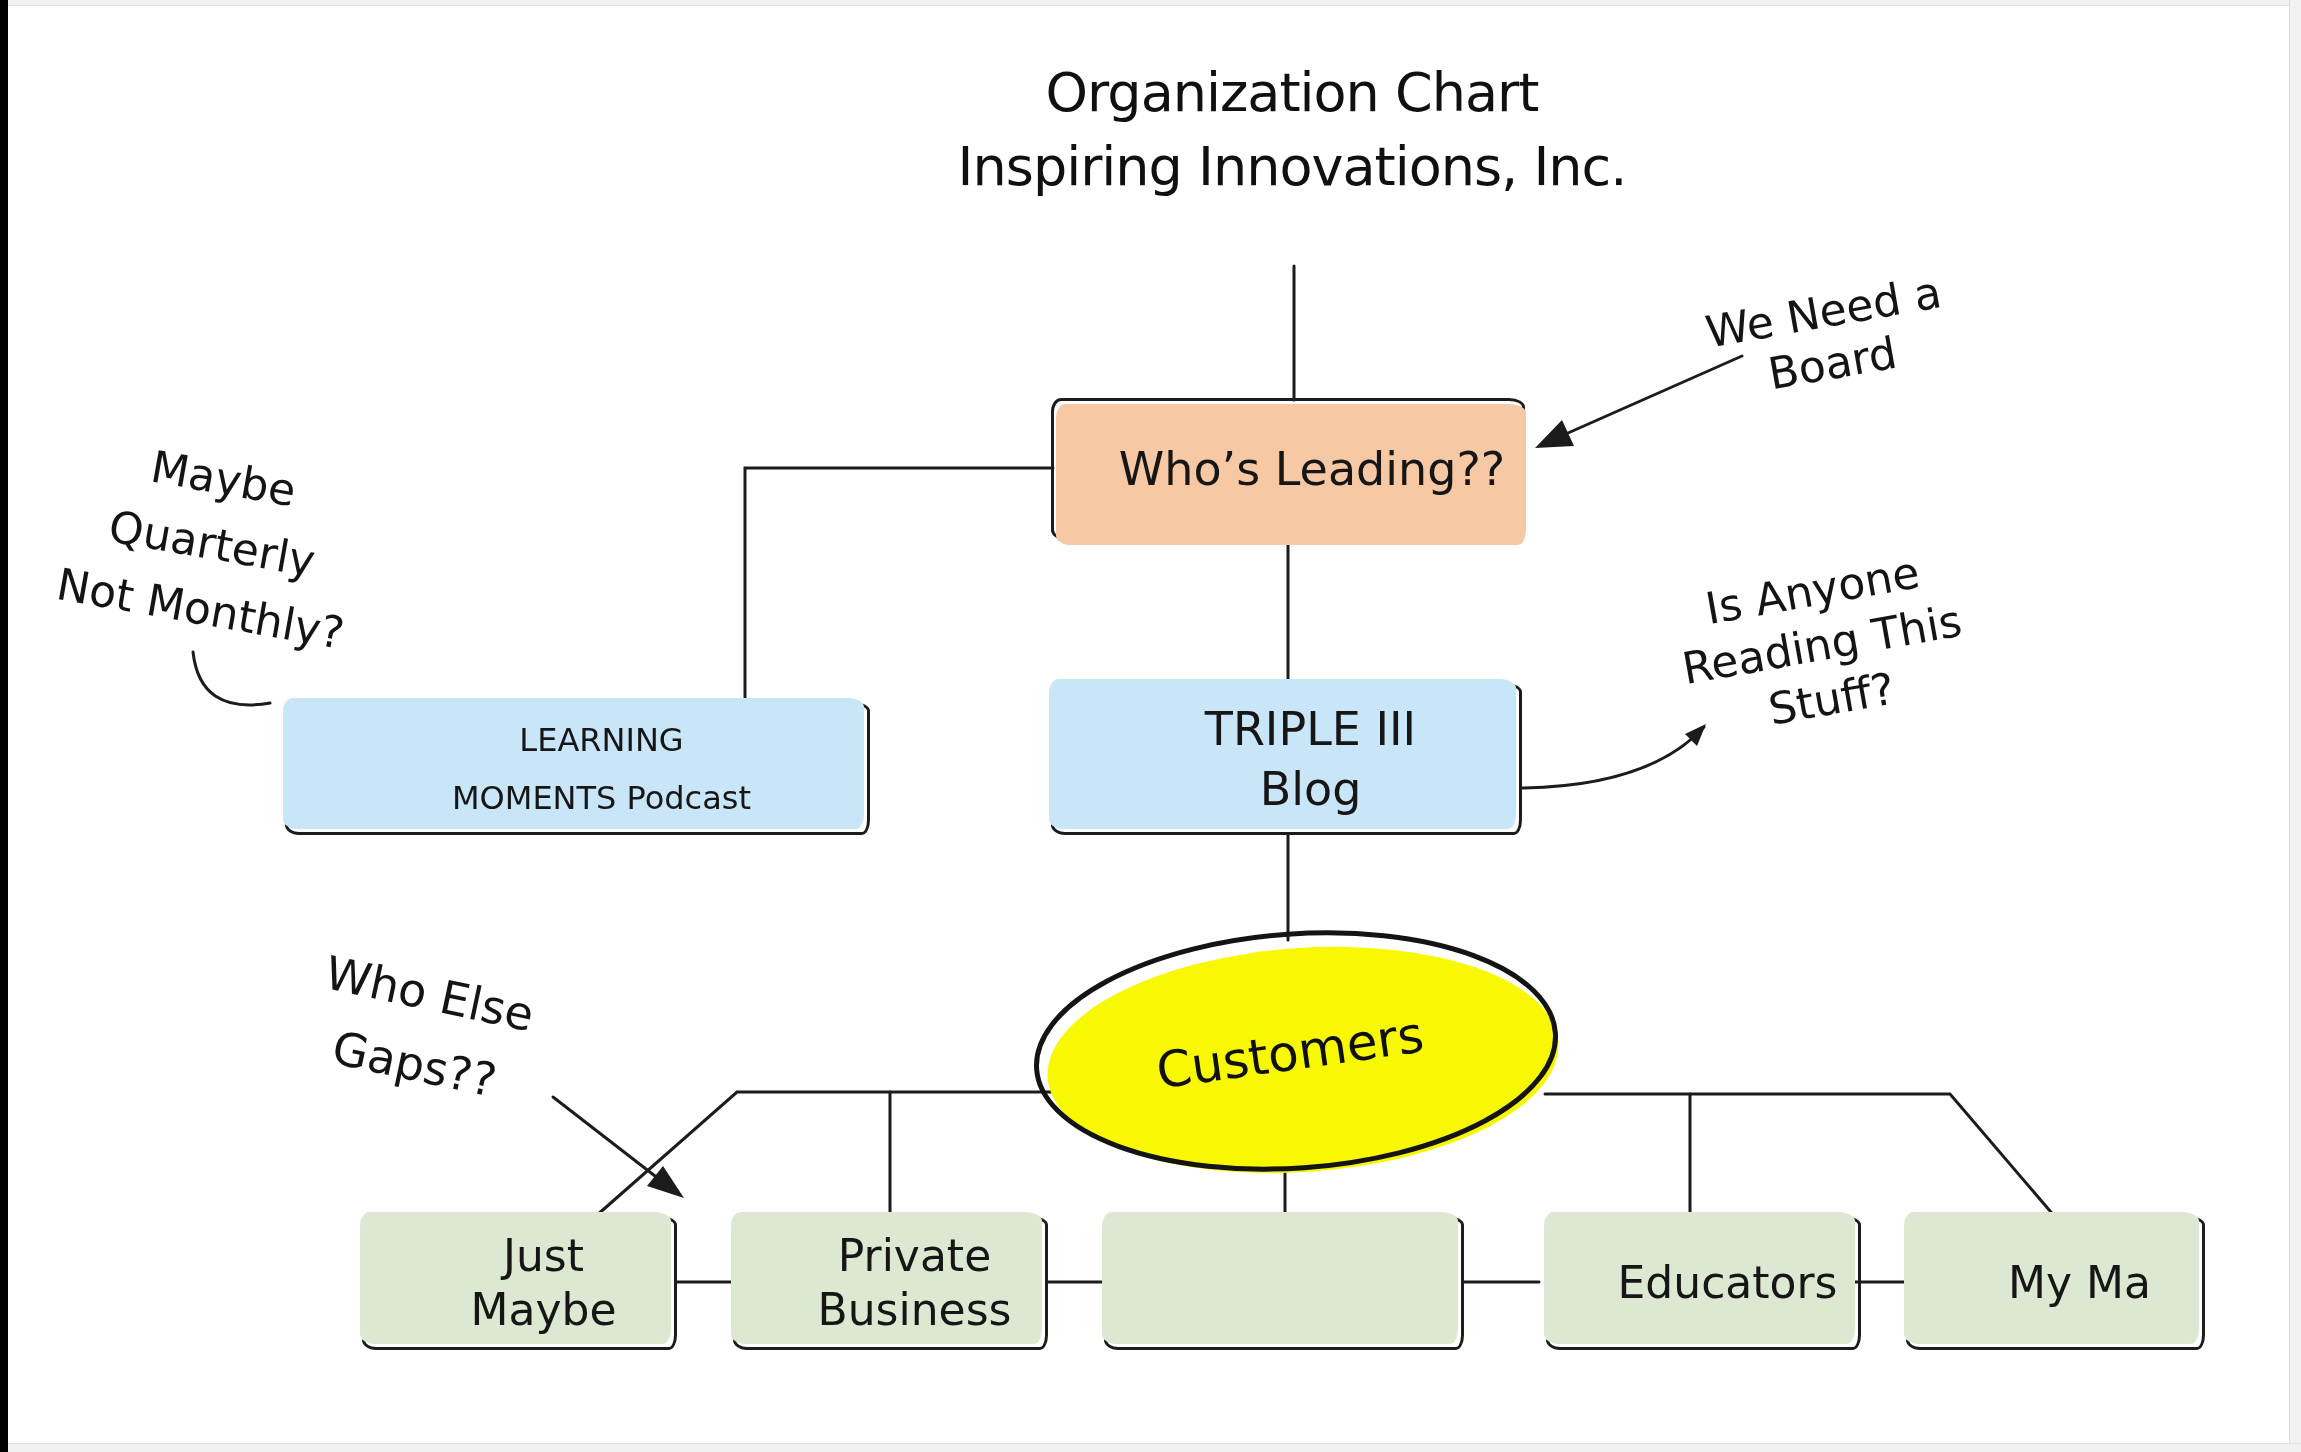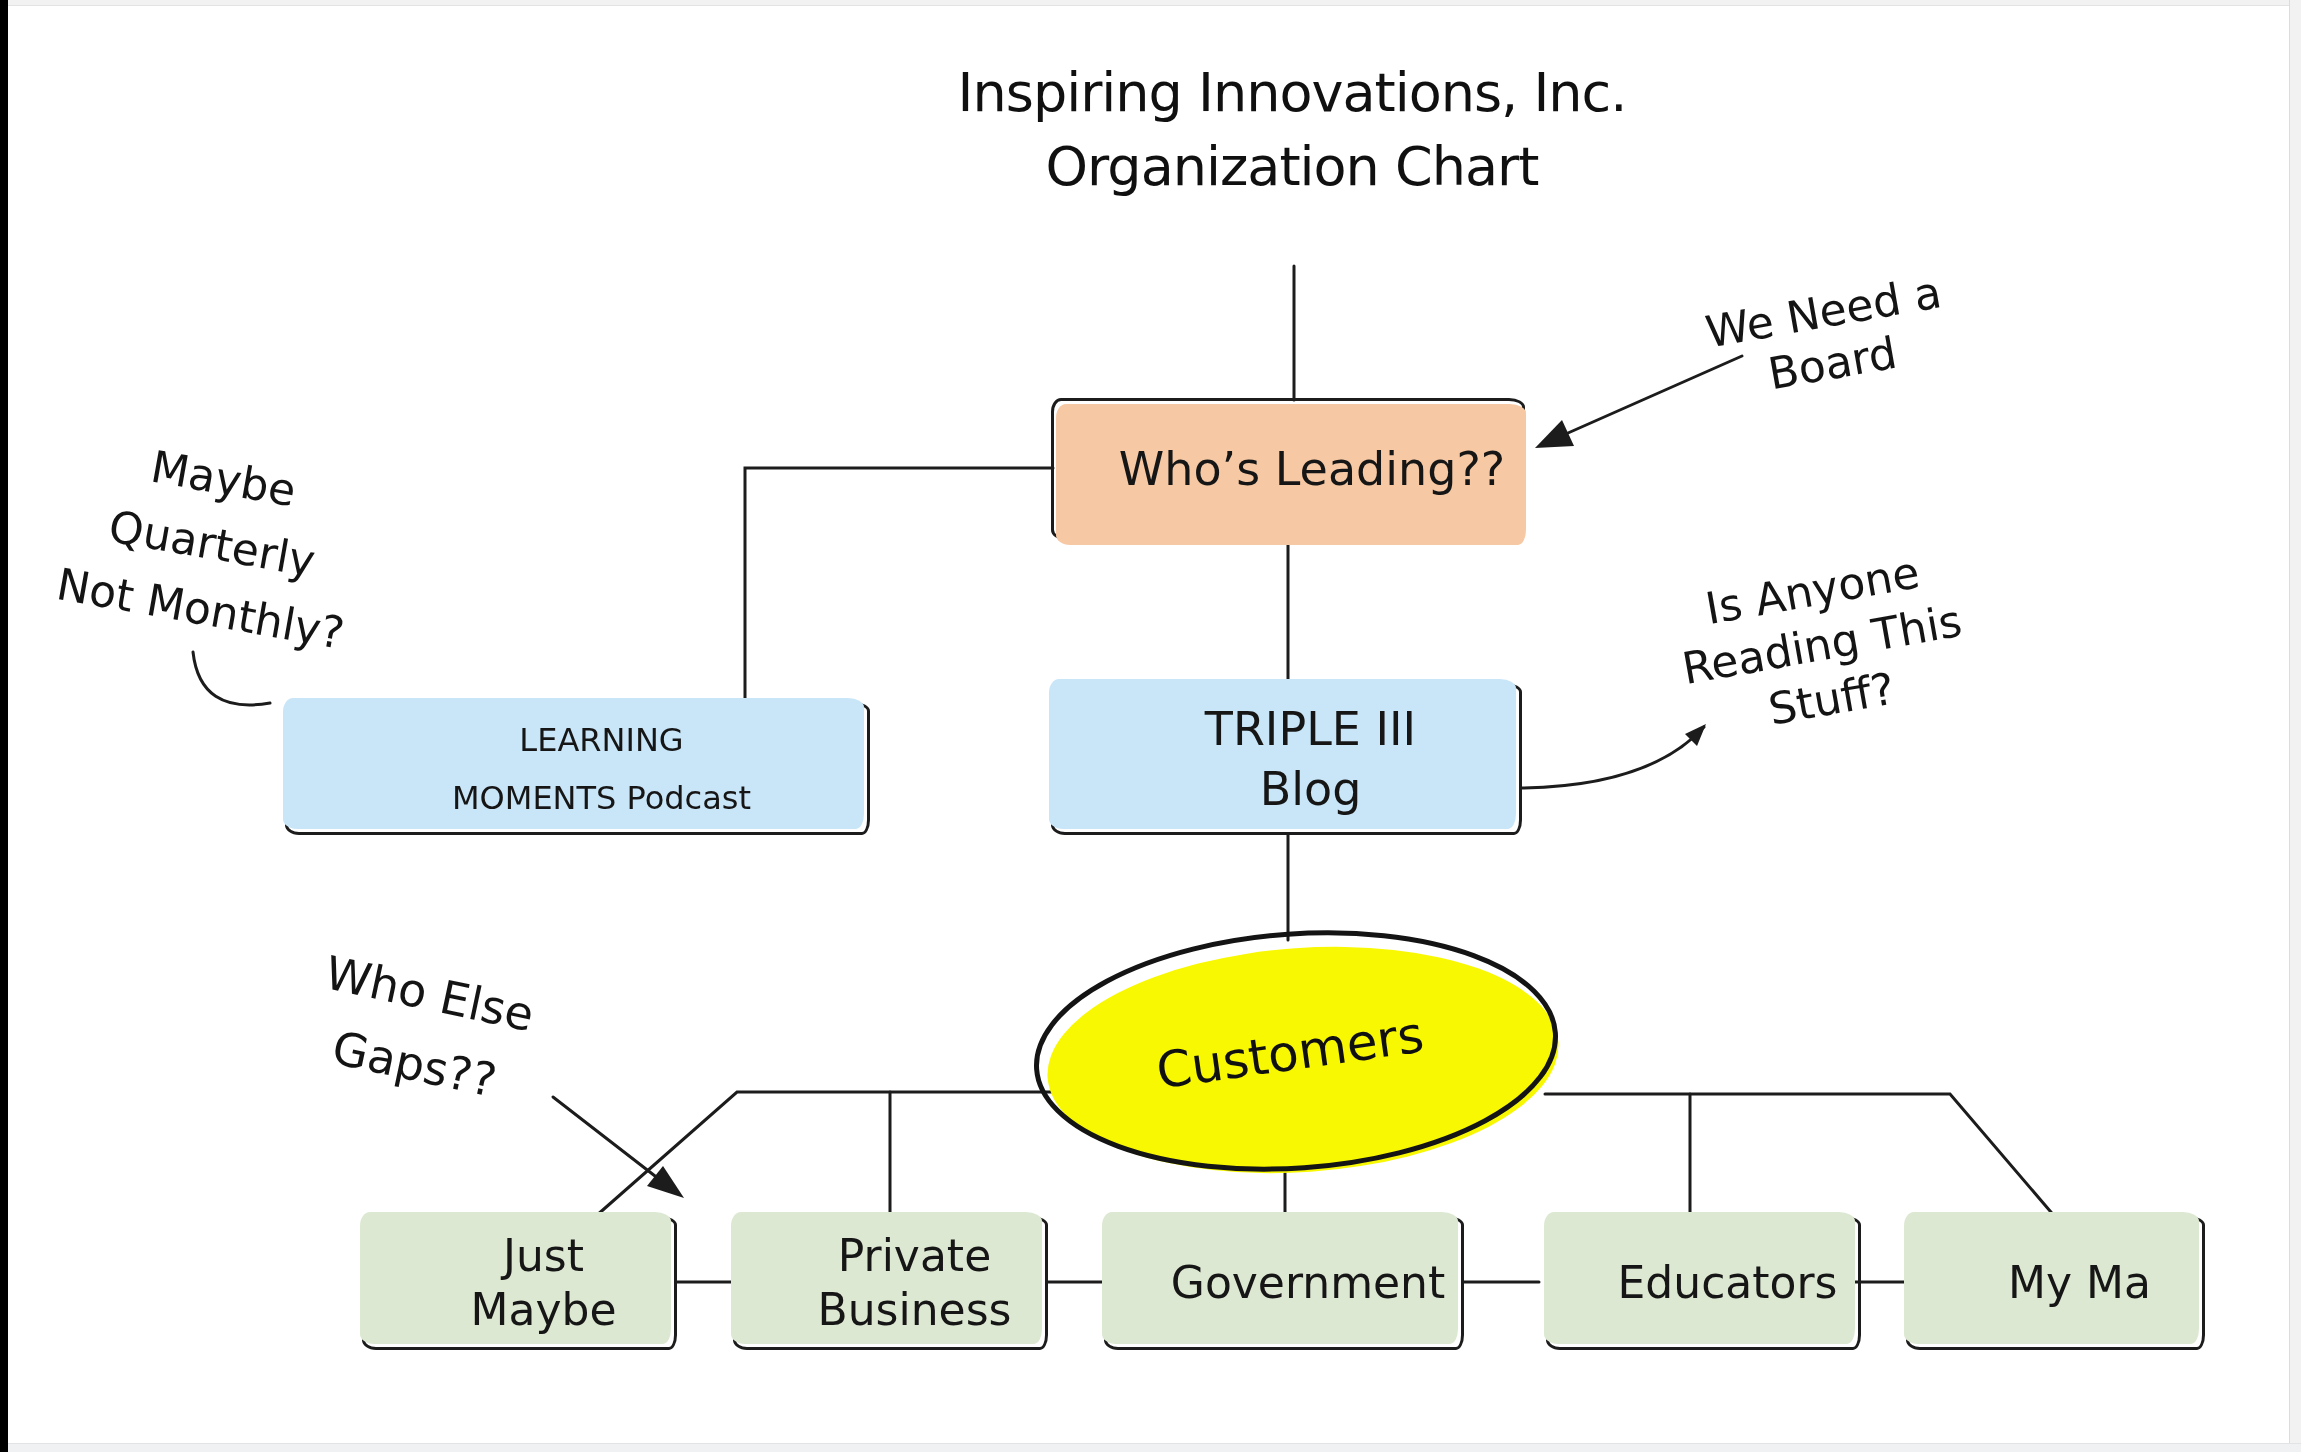--- a/index.html
+++ b/index.html
@@ -91,22 +91,22 @@
 
   <polygon points="1535,448 1574,446 1562,420" fill="#1c1c1c"></polygon>
   <polygon points="684,1198 647,1186 663,1166" fill="#1c1c1c"></polygon>
   <polygon points="1706,724 1697,746 1685,734" fill="#1c1c1c"></polygon>
 
   <ellipse cx="1303" cy="1060" rx="256" ry="112" transform="rotate(-4 1303 1060)" fill="#f8f802" stroke="none"></ellipse>
   <ellipse cx="1296" cy="1051" rx="260" ry="117" transform="rotate(-4 1296 1051)" fill="none" stroke="#141414" stroke-width="5"></ellipse>
 </svg>
 
 <div class="title">
+  <div>Organization Chart</div>
   <div>Inspiring Innovations, Inc.</div>
-  <div>Organization Chart</div>
 </div>
 
 <div class="node box-leading">
   <span class="fill fill-down"></span>
   <span>Who’s Leading??</span>
 </div>
 
 <div class="node box-podcast">
   <span class="fill fill-up"></span>
   <span>LEARNING</span>
@@ -130,21 +130,20 @@
 </div>
 
 <div class="node green box-private">
   <span class="fill fill-up"></span>
   <span>Private</span>
   <span>Business</span>
 </div>
 
 <div class="node green box-government">
   <span class="fill fill-up"></span>
-  <span>Government</span>
 </div>
 
 <div class="node green box-educators">
   <span class="fill fill-up"></span>
   <span>Educators</span>
 </div>
 
 <div class="node green box-myma">
   <span class="fill fill-up"></span>
   <span>My Ma</span>

